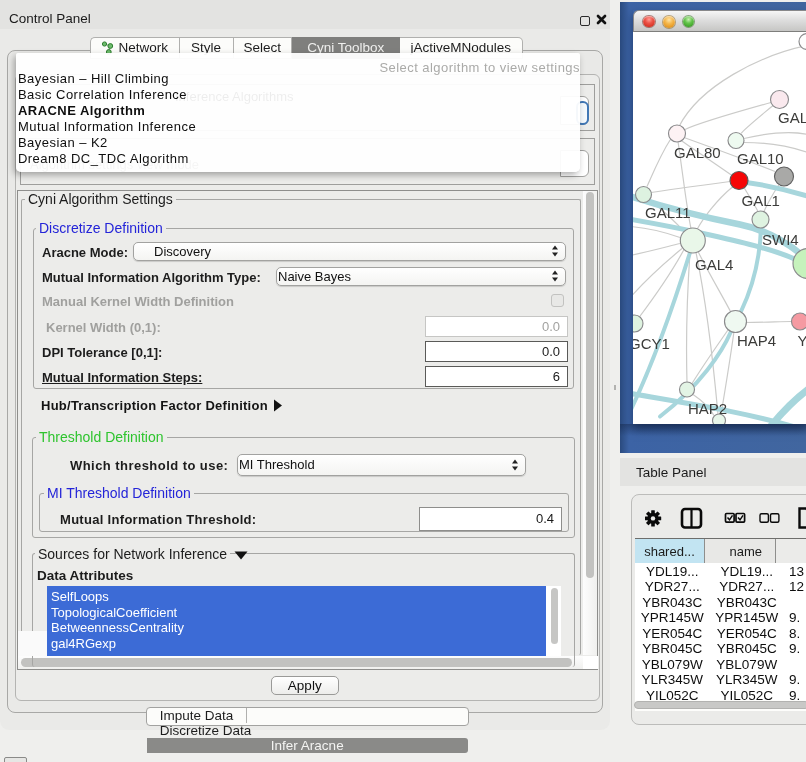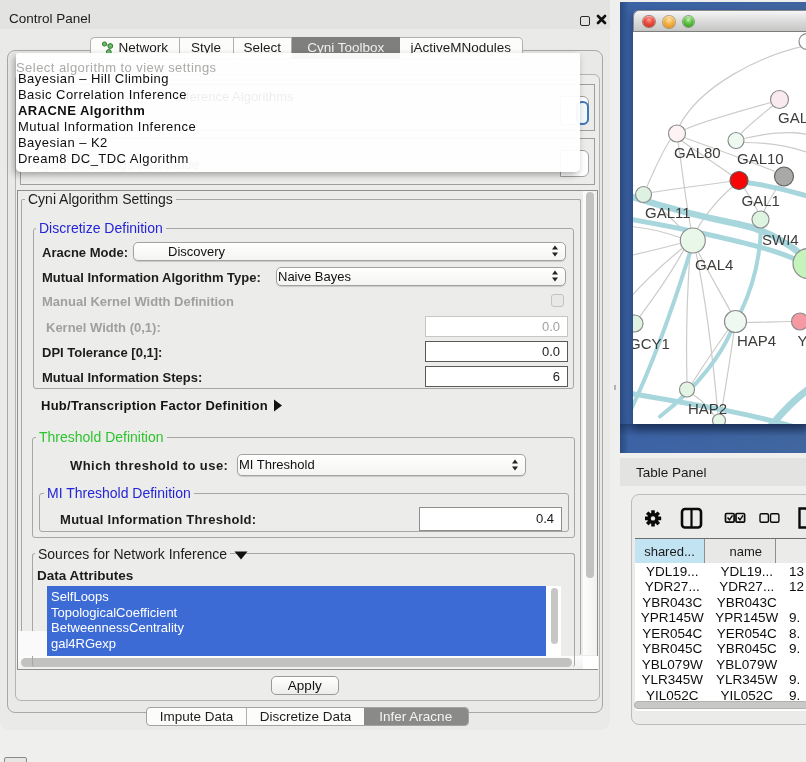--- a/index.html
+++ b/index.html
@@ -72,39 +72,39 @@
 <div class="abs" style="left:583px;top:655.5px;width:14.5px;height:13px;background:#fff;"></div>
 
 <div class="gbox" style="left:21px;top:198.5px;width:559.5px;height:456px;border-radius:2px;border-bottom:none;box-sizing:border-box;"></div>
 <div class="gtit" style="left:25px;top:192px;color:#1c1c1c;">Cyni Algorithm Settings</div>
 
 <div class="gbox" style="left:32.5px;top:228px;width:541px;height:161px;box-sizing:border-box;"></div>
 <div class="gtit" style="left:36px;top:221px;color:#2424d8;">Discretize Definition</div>
 
 <div class="lbl" style="left:42px;top:245px;">Aracne Mode:</div>
 <div class="combo" style="left:133px;top:242px;width:433px;height:18.5px;">
-    <span class="tx" style="padding-left:14px;margin-left:20px;">Discovery</span>
+    <span class="tx" style="padding-left:20px;">Discovery</span>
     <span class="arr"></span>
   </div>
 <div class="lbl" style="left:42px;top:270px;">Mutual Information Algorithm Type:</div>
 <div class="combo" style="left:276px;top:266.5px;width:290px;height:19.5px;">
     <span class="tx">Naive Bayes</span>
     <span class="arr"></span>
   </div>
 
 <div class="lbl dis" style="left:42px;top:293.5px;">Manual Kernel Width Definition</div>
 <div class="abs" style="left:551px;top:293.5px;width:13px;height:13px;background:#e8e8e6;border:1px solid #c2c2c0;border-radius:3px;box-sizing:border-box;"></div>
 
 <div class="lbl dis" style="left:46px;top:319.5px;">Kernel Width (0,1):</div>
 <div class="fld" style="left:425px;top:315.5px;width:143px;height:21.5px;border:1px solid #c6c6c4;color:#a2a2a0;">0.0</div>
 
 <div class="lbl" style="left:42px;top:344.5px;">DPI Tolerance [0,1]:</div>
 <div class="fld" style="left:425px;top:340.5px;width:143px;height:21.5px;border:1px solid #5a5a58;">0.0</div>
 
-<div class="lbl" style="left:42px;top:369.5px;">Mutual Information Steps:</div>
+<div class="lbl" style="left:42px;top:369.5px;text-decoration:underline;">Mutual Information Steps:</div>
 <div class="fld" style="left:425px;top:365.5px;width:143px;height:21.5px;border:1px solid #5a5a58;">6</div>
 
 <div class="abs" style="left:41px;top:398px;font-size:13px;font-weight:bold;letter-spacing:0.25px;color:#141414;">Hub/Transcription Factor Definition</div>
 <svg class="abs" style="left:273px;top:398.5px;" width="10" height="13" viewBox="0 0 10 13">
   <path d="M1 0.5 L9 6.5 L1 12.5 Z" fill="#111"></path>
 </svg>
 
 <div class="gbox" style="left:31.5px;top:437px;width:543px;height:100.5px;box-sizing:border-box;"></div>
 <div class="gtit" style="left:36px;top:430px;color:#2ec42e;">Threshold Definition</div>
 <div class="lbl" style="left:70px;top:458px;letter-spacing:0.45px;">Which threshold to use:</div>
@@ -127,29 +127,29 @@
 
 <div class="abs" style="left:47px;top:586px;width:514px;height:69.5px;background:#fff;"></div>
 <div class="abs" style="left:17.5px;top:631px;width:30px;height:24.5px;background:#fafafa;"></div>
 <div class="abs" style="left:47px;top:586px;width:499px;height:69.5px;background:#3c6bd6;color:#fff;font-size:13px;">
   <div style="padding:3px 0 0 4px;line-height:15.5px;">SelfLoops<br>TopologicalCoefficient<br>BetweennessCentrality<br>gal4RGexp</div>
 </div>
 <div class="abs" style="left:550.5px;top:588px;width:7.5px;height:56px;background:#c6c6c4;border-radius:4px;"></div>
 
 <div class="abs seg" style="left:271px;top:676px;width:67.5px;height:19px;background:linear-gradient(180deg,#ffffff,#ededeb);border:1px solid #9a9a98;border-radius:5px;box-sizing:border-box;font-size:13.5px;color:#111;">Apply</div>
 
-<div class="abs" style="left:146px;top:707px;width:322.5px;height:18.5px;background:#fcfcfa;border:1px solid #a2a2a0;border-radius:4px;box-sizing:border-box;display:flex;font-size:13.5px;color:#1d1d1d;">
+<div class="abs" style="left:146px;top:707px;width:322.5px;height:18.5px;background:#fcfcfa;border:1px solid #a2a2a0;border-radius:4px;box-sizing:border-box;display:flex;font-size:13.5px;color:#1d1d1d;flex-direction:column;">
   <div class="seg" style="width:99px;border-right:1px solid #b0b0ae;">Impute Data</div>
   <div class="seg" style="width:117px;">Discretize Data</div>
   <div class="seg" style="flex:1;background:#8a8a88;color:#f4f4f2;border-radius:0 3px 3px 0;">Infer Aracne</div>
 </div>
 
 <div class="abs" style="left:16px;top:53px;width:564px;height:119px;background:rgba(255,255,255,0.95);border-radius:2px 2px 5px 5px;box-shadow:-2px 3px 7px rgba(0,0,0,0.32);"></div>
 <div class="abs" style="left:175px;top:89px;width:300px;font-size:13px;color:rgba(0,0,0,0.07);">Inference Algorithms</div>
-<div class="abs" style="left:16px;top:60px;width:564px;text-align:left;font-size:13px;letter-spacing:0.45px;color:#aaaaa8;">Select algorithm to view settings</div>
+<div class="abs" style="left:16px;top:60px;width:564px;text-align:right;font-size:13px;letter-spacing:0.45px;color:#aaaaa8;">Select algorithm to view settings</div>
 <div class="abs" style="left:18px;top:71px;font-size:13px;letter-spacing:0.45px;color:#0e0e0e;line-height:16px;white-space:nowrap;">
 Bayesian – Hill Climbing<br>
 Basic Correlation Inference<br>
 <span class="b">ARACNE Algorithm</span><br>
 Mutual Information Inference<br>
 Bayesian – K2<br>
 Dream8 DC_TDC Algorithm
 </div>
 
 <div class="abs" style="left:4px;top:757px;width:21px;height:12px;background:#e6e6e4;border:1.6px solid #8a8a88;border-radius:2px;"></div>

